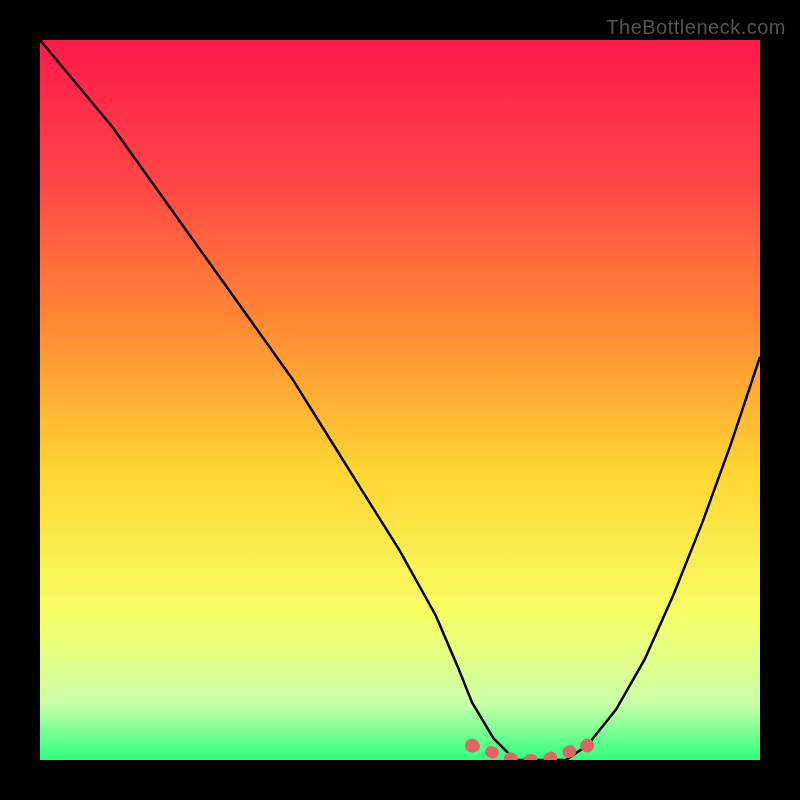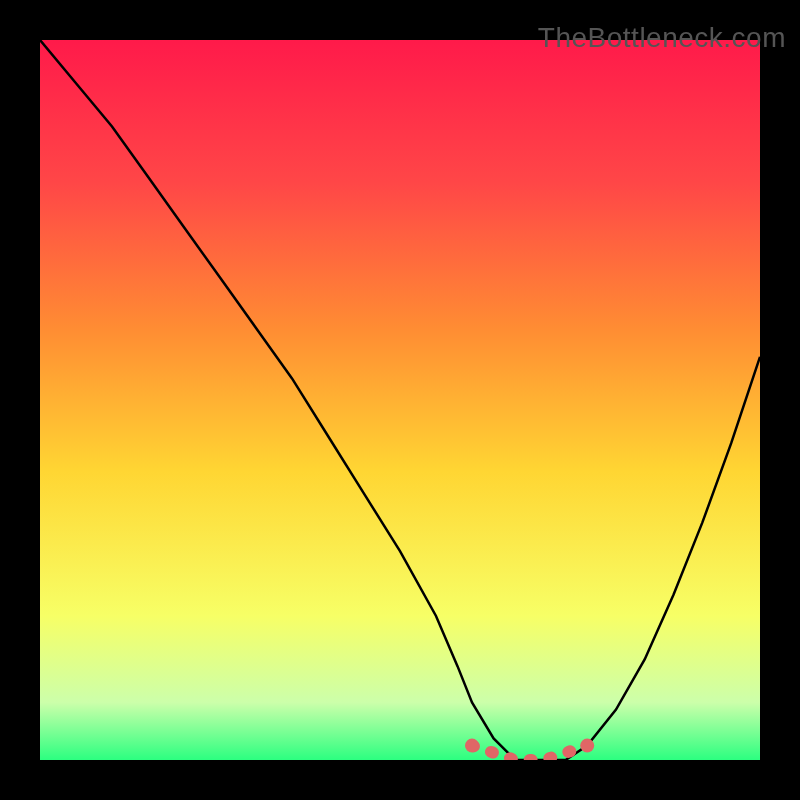--- a/index.html
+++ b/index.html
@@ -6,24 +6,24 @@
     margin: 0;
     padding: 0;
     width: 800px;
     height: 800px;
     background: #000;
     font-family: Arial, Helvetica, sans-serif;
     position: relative;
   }
   .watermark {
     position: absolute;
-    top: 22px;
+    top: 16px;
     right: 14px;
     color: #555;
-    font-size: 28px;
+    font-size: 20px;
     font-weight: 500;
     letter-spacing: 0.5px;
     z-index: 10;
   }
   .chart-wrap {
     position: absolute;
     left: 40px;
     top: 40px;
     width: 720px;
     height: 720px;

